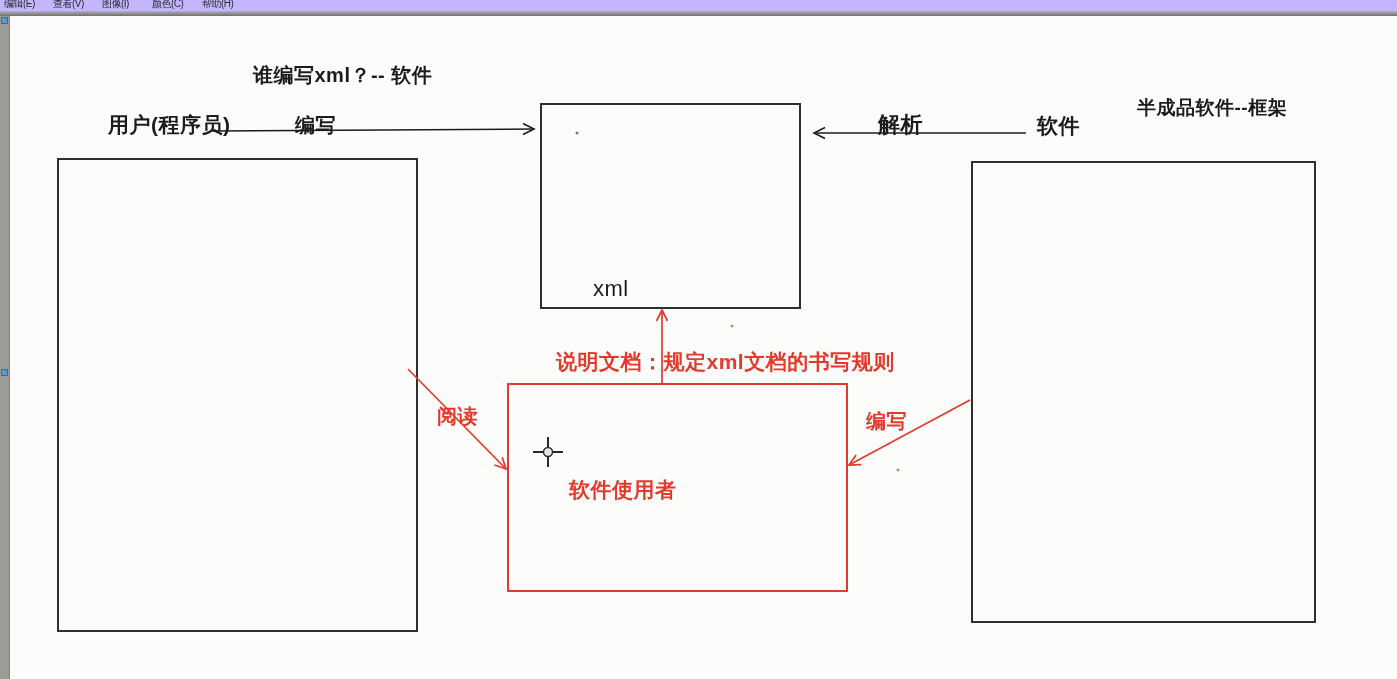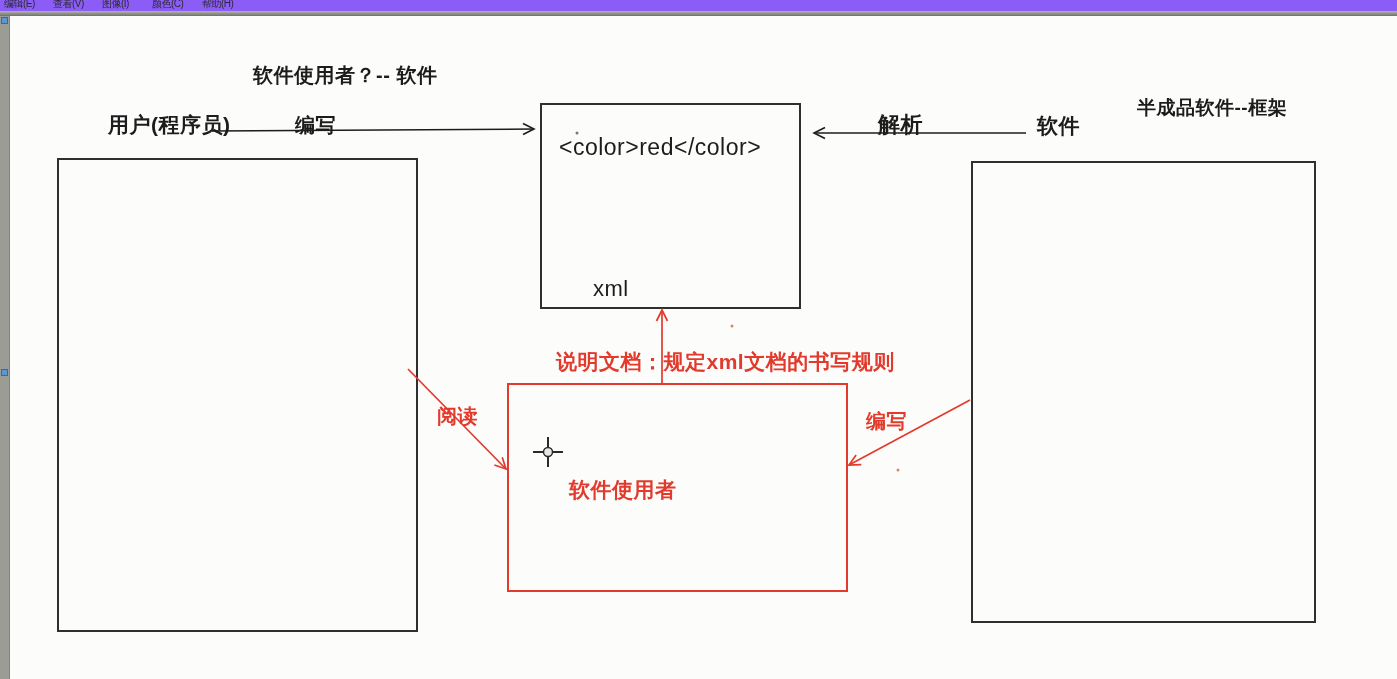--- a/index.html
+++ b/index.html
@@ -3,21 +3,21 @@
 <meta charset="utf-8">
 <style>
   html,body { margin:0; padding:0; background:#e9e9e9; }
   .screen {
     position:relative; width:1397px; height:679px; overflow:hidden;
     background:#fcfdfb; font-family:"Liberation Sans", sans-serif;
   }
   
   .menubar {
     position:absolute; left:0; top:0; width:100%; height:16px;
-    background:#8b5cf6; overflow:hidden;
+    background:#c4b5fd; overflow:hidden;
   }
   .menubar .mi {
     position:absolute; top:-3px; font-size:10px; color:#2a2a32;
     white-space:nowrap; letter-spacing:-0.5px;
   }
   .topborder {
     position:absolute; left:0; top:11px; width:100%; height:5px;
     background:linear-gradient(#b4b5ad,#6f7069);
   }
   .gutter {
@@ -54,32 +54,31 @@
     <span class="mi" style="left:152px">颜色(C)</span>
     <span class="mi" style="left:202px">帮助(H)</span>
   </div>
   <div class="topborder"></div>
 
   <div class="gutter"></div>
   <div class="canvas"></div>
   <div class="handle" style="left:1px; top:17px;"></div>
   <div class="handle" style="left:1px; top:369px;"></div>
 
-  <div class="t" style="left:253px; top:62px; font-size:20px;">软件使用者？-- 软件</div>
+  <div class="t" style="left:253px; top:62px; font-size:20px;">谁编写xml？-- 软件</div>
 
   <div class="t" style="left:108px;  top:111px; font-size:21px;">用户(程序员)</div>
   <div class="t" style="left:295px;  top:112px; font-size:20px;">编写</div>
   <div class="t" style="left:878px;  top:110px; font-size:22px;">解析</div>
   <div class="t" style="left:1037px; top:112px; font-size:21px;">软件</div>
   <div class="t" style="left:1100px; top:95px;  font-size:19px;margin-left:37px;">半成品软件--框架</div>
 
   <div class="box" style="left:57px;  top:158px; width:357px; height:470px;"></div>
   <div class="box" style="left:971px; top:161px; width:341px; height:458px;"></div>
   <div class="box" style="left:540px; top:103px; width:257px; height:202px;"></div>
-  <div class="t" style="left:559px; top:134px; font-size:23px; font-weight:500;">&lt;color&gt;red&lt;/color&gt;</div>
   <div class="t" style="left:593px; top:276px; font-size:22px; font-weight:500;">xml</div>
 
   <div class="box rbox" style="left:507px; top:383px; width:337px; height:205px;"></div>
   <div class="t r" style="left:556px; top:328px; font-size:21px;">说明文档：规定xml文档的书写规则</div>
   <div class="t r" style="left:437px; top:383px; font-size:20px;">阅读</div>
   <div class="t r" style="left:866px; top:388px; font-size:20px;">编写</div>
   <div class="t r" style="left:569px; top:456px; font-size:21px;">软件使用者</div>
 
   <svg class="overlay" width="1397" height="679" viewBox="0 0 1397 679">
     <defs>

